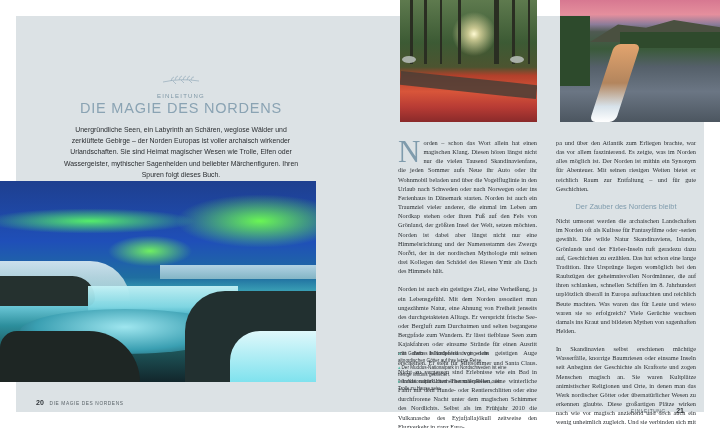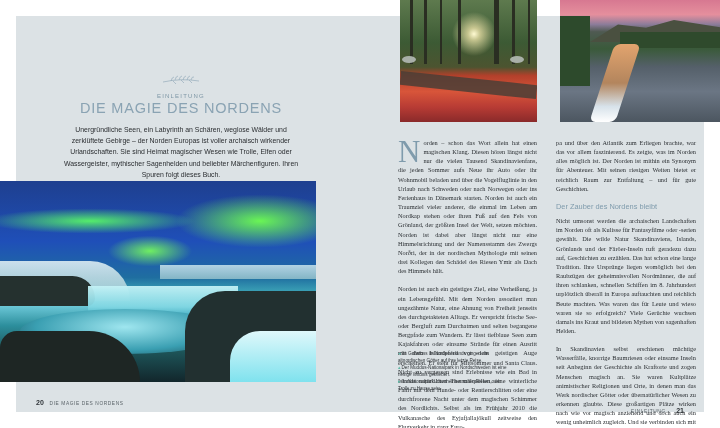--- a/index.html
+++ b/index.html
@@ -85,21 +85,21 @@
     .col { position: absolute; font-size: 6.3px; line-height: 9.15px; color: #2b2f33; text-align: justify; }
     .col1 { left: 398px; top: 138px; width: 139px; }
     .col2 { left: 556px; top: 138px; width: 140px; }
     .col p { margin: 0 0 9px 0; }
     .dropcap {
       float: left; font-size: 31px; line-height: 26px; color: #7f9bac; margin: 1px 3px 0 0;
       font-family: "Liberation Serif", serif;
     }
     .subhead {
       font-family: "Liberation Sans", sans-serif; font-size: 7.4px; color: #7f9bac;
-      margin: 4px 0 5px 0; text-align: left;
+      margin: 4px 0 5px 0; text-align: center;
     }
     .captions {
       position: absolute; left: 398px; top: 350px; width: 110px;
       font-family: "Liberation Sans", sans-serif; font-size: 4.6px; line-height: 6.6px; color: #2f3438;
     }
     .captions .bullet { color: #5fb7a6; font-size: 5px; margin-right: 1px; }
     .folio-right {
       position: absolute; right: 36px; top: 399px; text-align: right;
       font-family: "Liberation Sans", sans-serif;
     }

